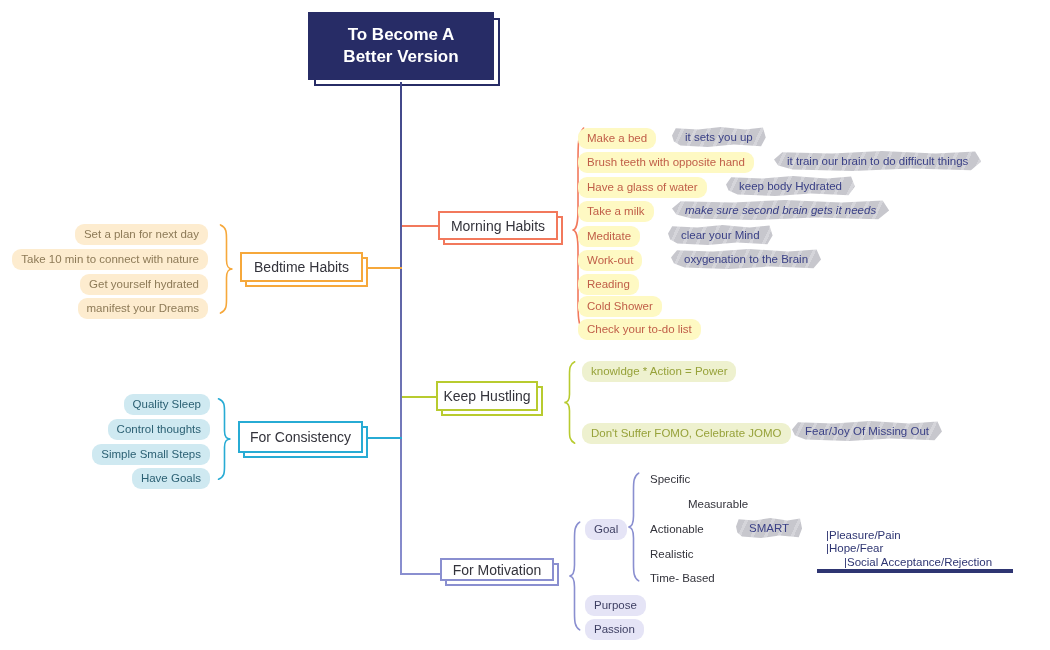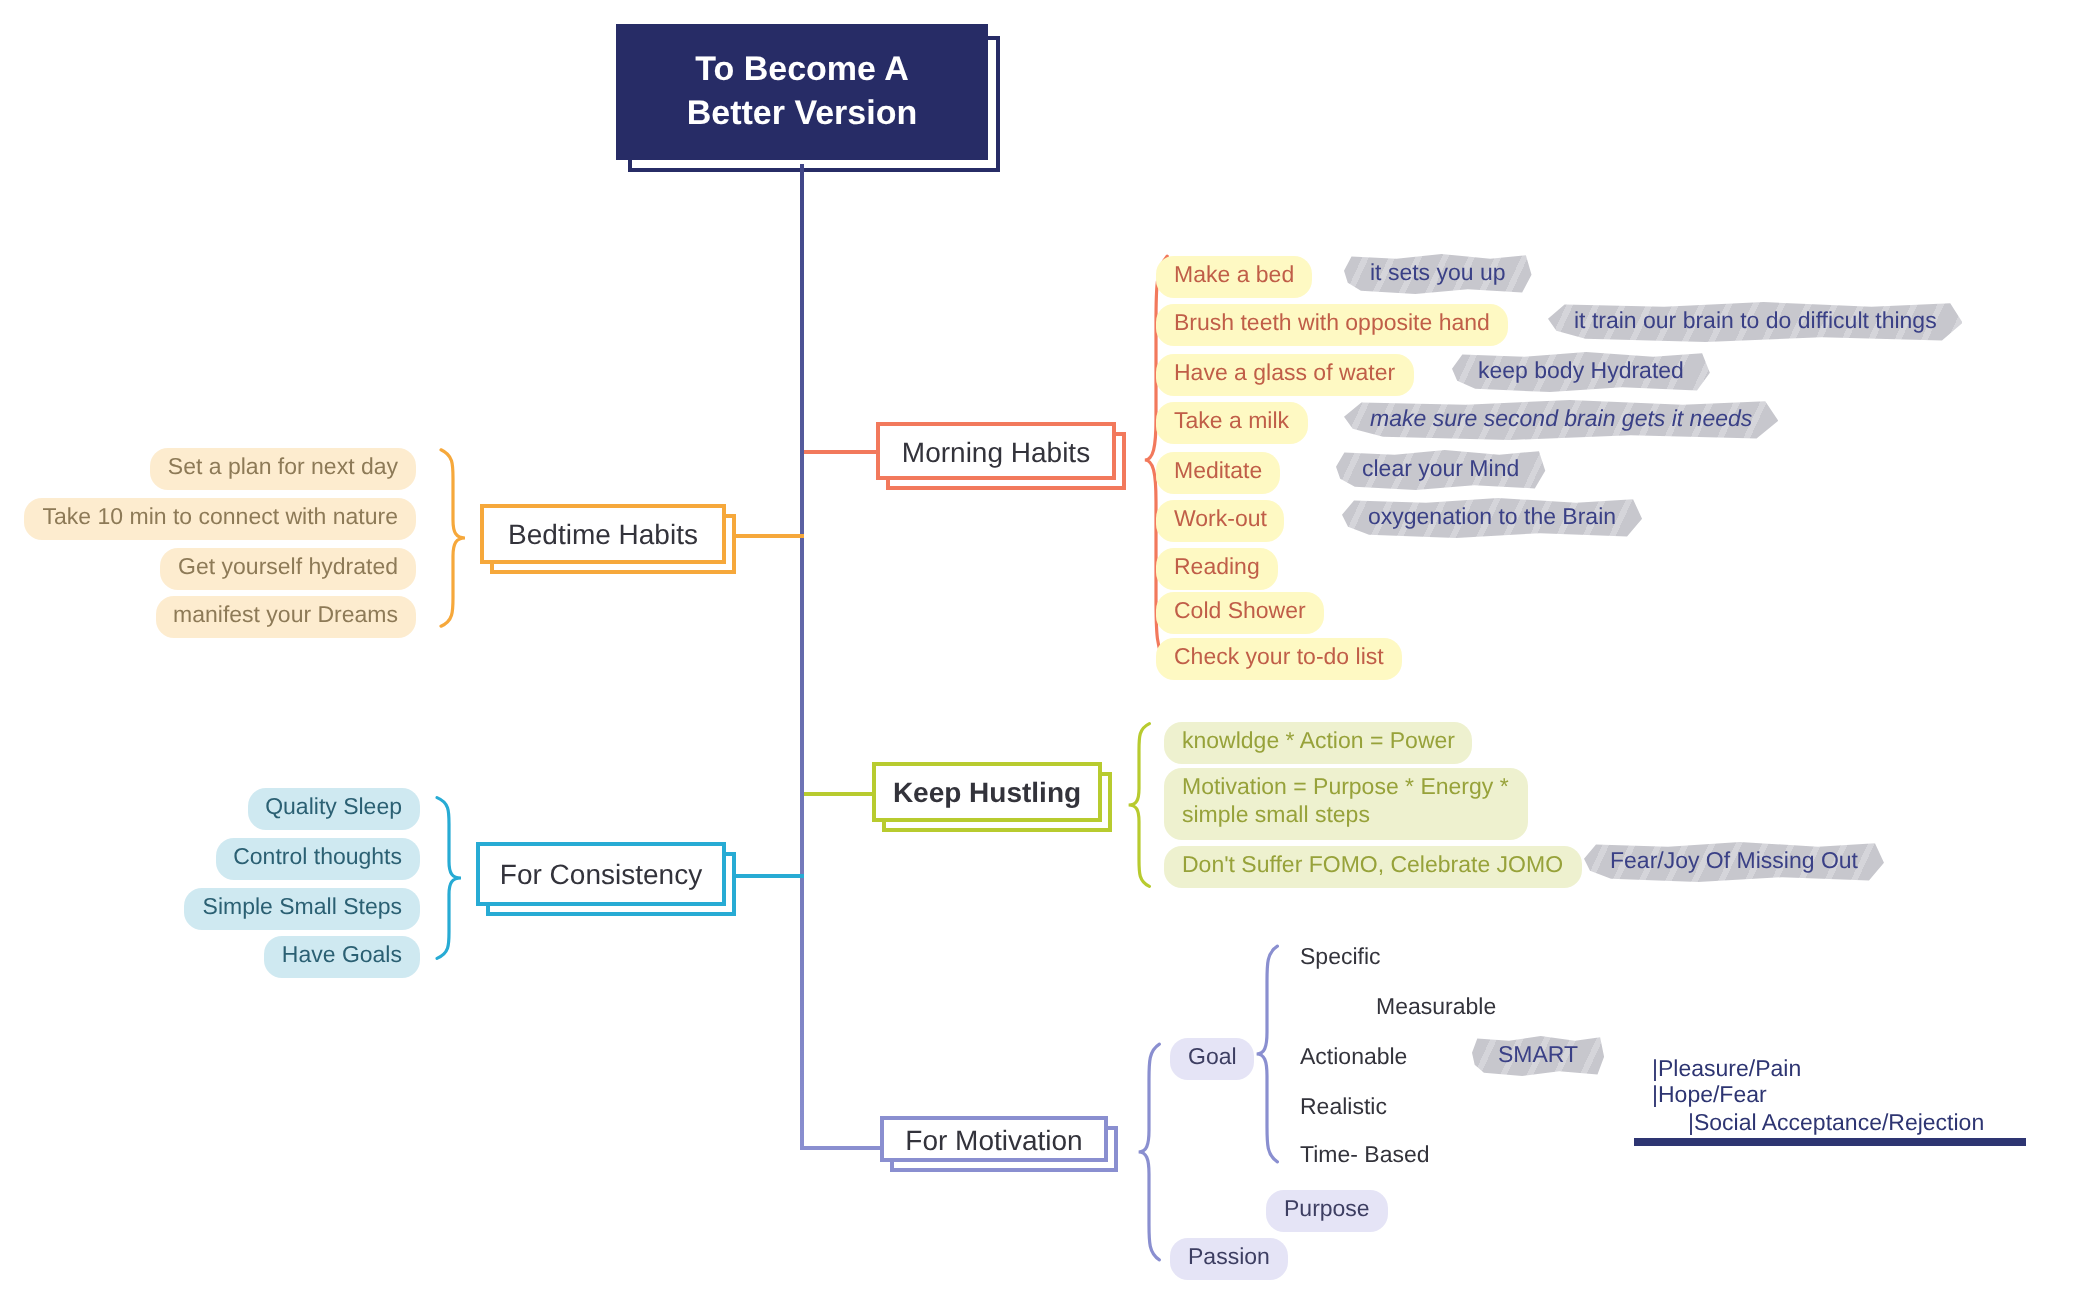--- a/index.html
+++ b/index.html
@@ -83,21 +83,21 @@
   <div class="hline stub" style="left:402px;top:396px;width:34px;background:#b8cb2f;"></div>
   <div class="hline stub" style="left:366px;top:437px;width:36px;background:#27abd4;"></div>
   <div class="hline stub" style="left:400px;top:573px;width:40px;background:#8a8fd0;"></div>
 
   <div class="node morning" style="left:438px;top:211px;width:120px;height:29px;">
     <span>Morning Habits</span>
   </div>
   <div class="node bedtime" style="left:240px;top:252px;width:123px;height:30px;">
     <span>Bedtime Habits</span>
   </div>
-  <div class="node hustling" style="left:436px;top:381px;width:115px;height:30px;font-weight:bold;">
+  <div class="node hustling" style="left:436px;top:381px;width:102px;height:30px;">
     <span>Keep Hustling</span>
   </div>
   <div class="node consistency" style="left:238px;top:421px;width:125px;height:32px;">
     <span>For Consistency</span>
   </div>
   <div class="node motivation" style="left:440px;top:558px;width:114px;height:23px;">
     <span>For Motivation</span>
   </div>
 
   <div class="brace morning" style="left:571px;top:126px;width:14px;height:208px;">
@@ -147,31 +147,30 @@
   <div class="scribble" style="left:672px;top:200px;font-style:italic;">make sure second brain gets it needs</div>
   <div class="scribble" style="left:668px;top:225px;">clear your Mind</div>
   <div class="scribble" style="left:671px;top:249px;">oxygenation to the Brain</div>
 
   <div class="pill bedtime" style="right:842px;top:224px;">Set a plan for next  day</div>
   <div class="pill bedtime" style="right:842px;top:249px;">Take 10 min to connect with nature</div>
   <div class="pill bedtime" style="right:842px;top:274px;">Get yourself hydrated</div>
   <div class="pill bedtime" style="right:842px;top:298px;">manifest your Dreams</div>
 
   <div class="pill hustling" style="left:582px;top:361px;">knowldge * Action = Power</div>
-  <div class="pill hustling wrap" style="left:582px;top:384px;">Motivation = Purpose * Energy * simple small steps</div>
   <div class="pill hustling" style="left:582px;top:423px;">Don't Suffer FOMO, Celebrate JOMO</div>
   <div class="scribble" style="left:792px;top:421px;">Fear/Joy Of Missing Out</div>
 
   <div class="pill consistency" style="right:840px;top:394px;">Quality Sleep</div>
   <div class="pill consistency" style="right:840px;top:419px;">Control thoughts</div>
   <div class="pill consistency" style="right:840px;top:444px;">Simple Small Steps</div>
   <div class="pill consistency" style="right:840px;top:468px;">Have Goals</div>
 
   <div class="pill motivation" style="left:585px;top:519px;">Goal</div>
-  <div class="pill motivation" style="left:585px;top:595px;margin-left:48px;">Purpose</div>
+  <div class="pill motivation" style="left:585px;top:595px;">Purpose</div>
   <div class="pill motivation" style="left:585px;top:619px;">Passion</div>
 
   <div class="subitem" style="left:650px;top:473px;">Specific</div>
   <div class="subitem" style="left:688px;top:498px;text-align:center;">Measurable</div>
   <div class="subitem" style="left:650px;top:523px;">Actionable</div>
   <div class="subitem" style="left:650px;top:548px;">Realistic</div>
   <div class="subitem" style="left:650px;top:572px;">Time- Based</div>
 
   <div class="scribble" style="left:736px;top:518px;">SMART</div>
 

